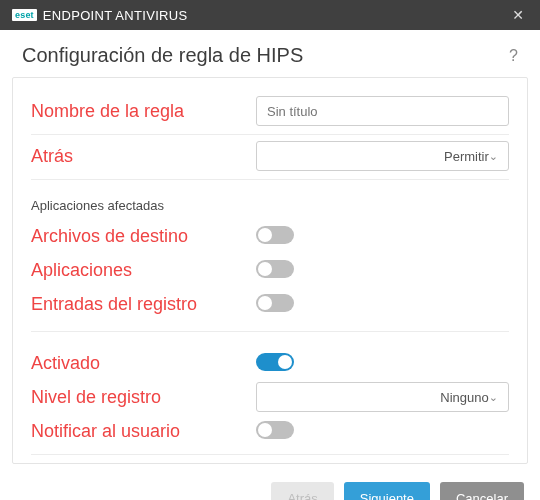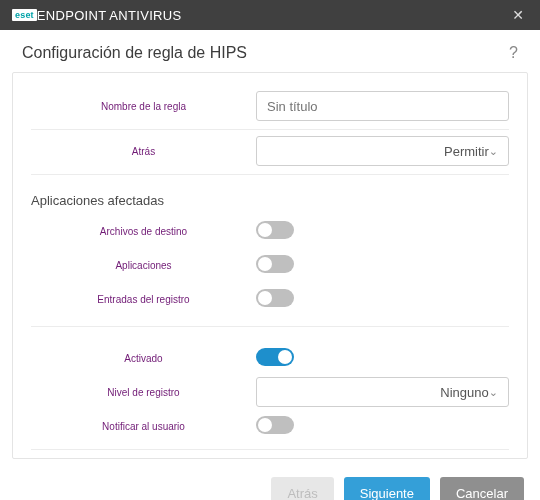--- a/index.html
+++ b/index.html
@@ -21,20 +21,21 @@
     padding: 0 10px 0 12px;
   }
   .logo-badge {
     display: inline-block;
     font-size: 9px;
     font-weight: 700;
     background: #fff;
     color: #00a2a8;
     border-radius: 1px;
     padding: 1px 3px;
+    margin-right: 6px;
     letter-spacing: 0.2px;
   }
   .titlebar .product {
     font-size: 13px;
     letter-spacing: 0.3px;
     font-weight: 400;
   }
   .titlebar .close {
     margin-left: auto;
     width: 24px;
@@ -43,44 +44,43 @@
     cursor: pointer;
     color: #ddd;
   }
   .header-row {
     display: flex;
     align-items: center;
     justify-content: space-between;
     padding: 14px 22px 10px 22px;
   }
   .page-title {
-    font-size: 16px;
+    font-size: 20px;
     font-weight: 400;
     color: #3d3d3d;
   }
   .help-icon { font-size: 16px; color: #888; cursor: pointer; }
 
   .panel {
     margin: 0 12px;
     border: 1px solid #e4e4e4;
     border-radius: 2px;
     background: #fff;
     padding: 16px 18px 4px 18px;
   }
   .row {
     display: flex;
     align-items: center;
     min-height: 34px;
     padding: 2px 0;
   }
   .row .label {
     width: 225px;
-    color: #701a75;
-    font-size: 10px;
-    text-align: center;
+    color: #ef4444;
+    font-size: 18px;
   }
   .row .control {
     flex: 1;
   }
   .section-title {
     color: #4a4a4a;
     font-size: 13px;
     padding: 14px 0 6px 0;
   }
   hr.sep {

